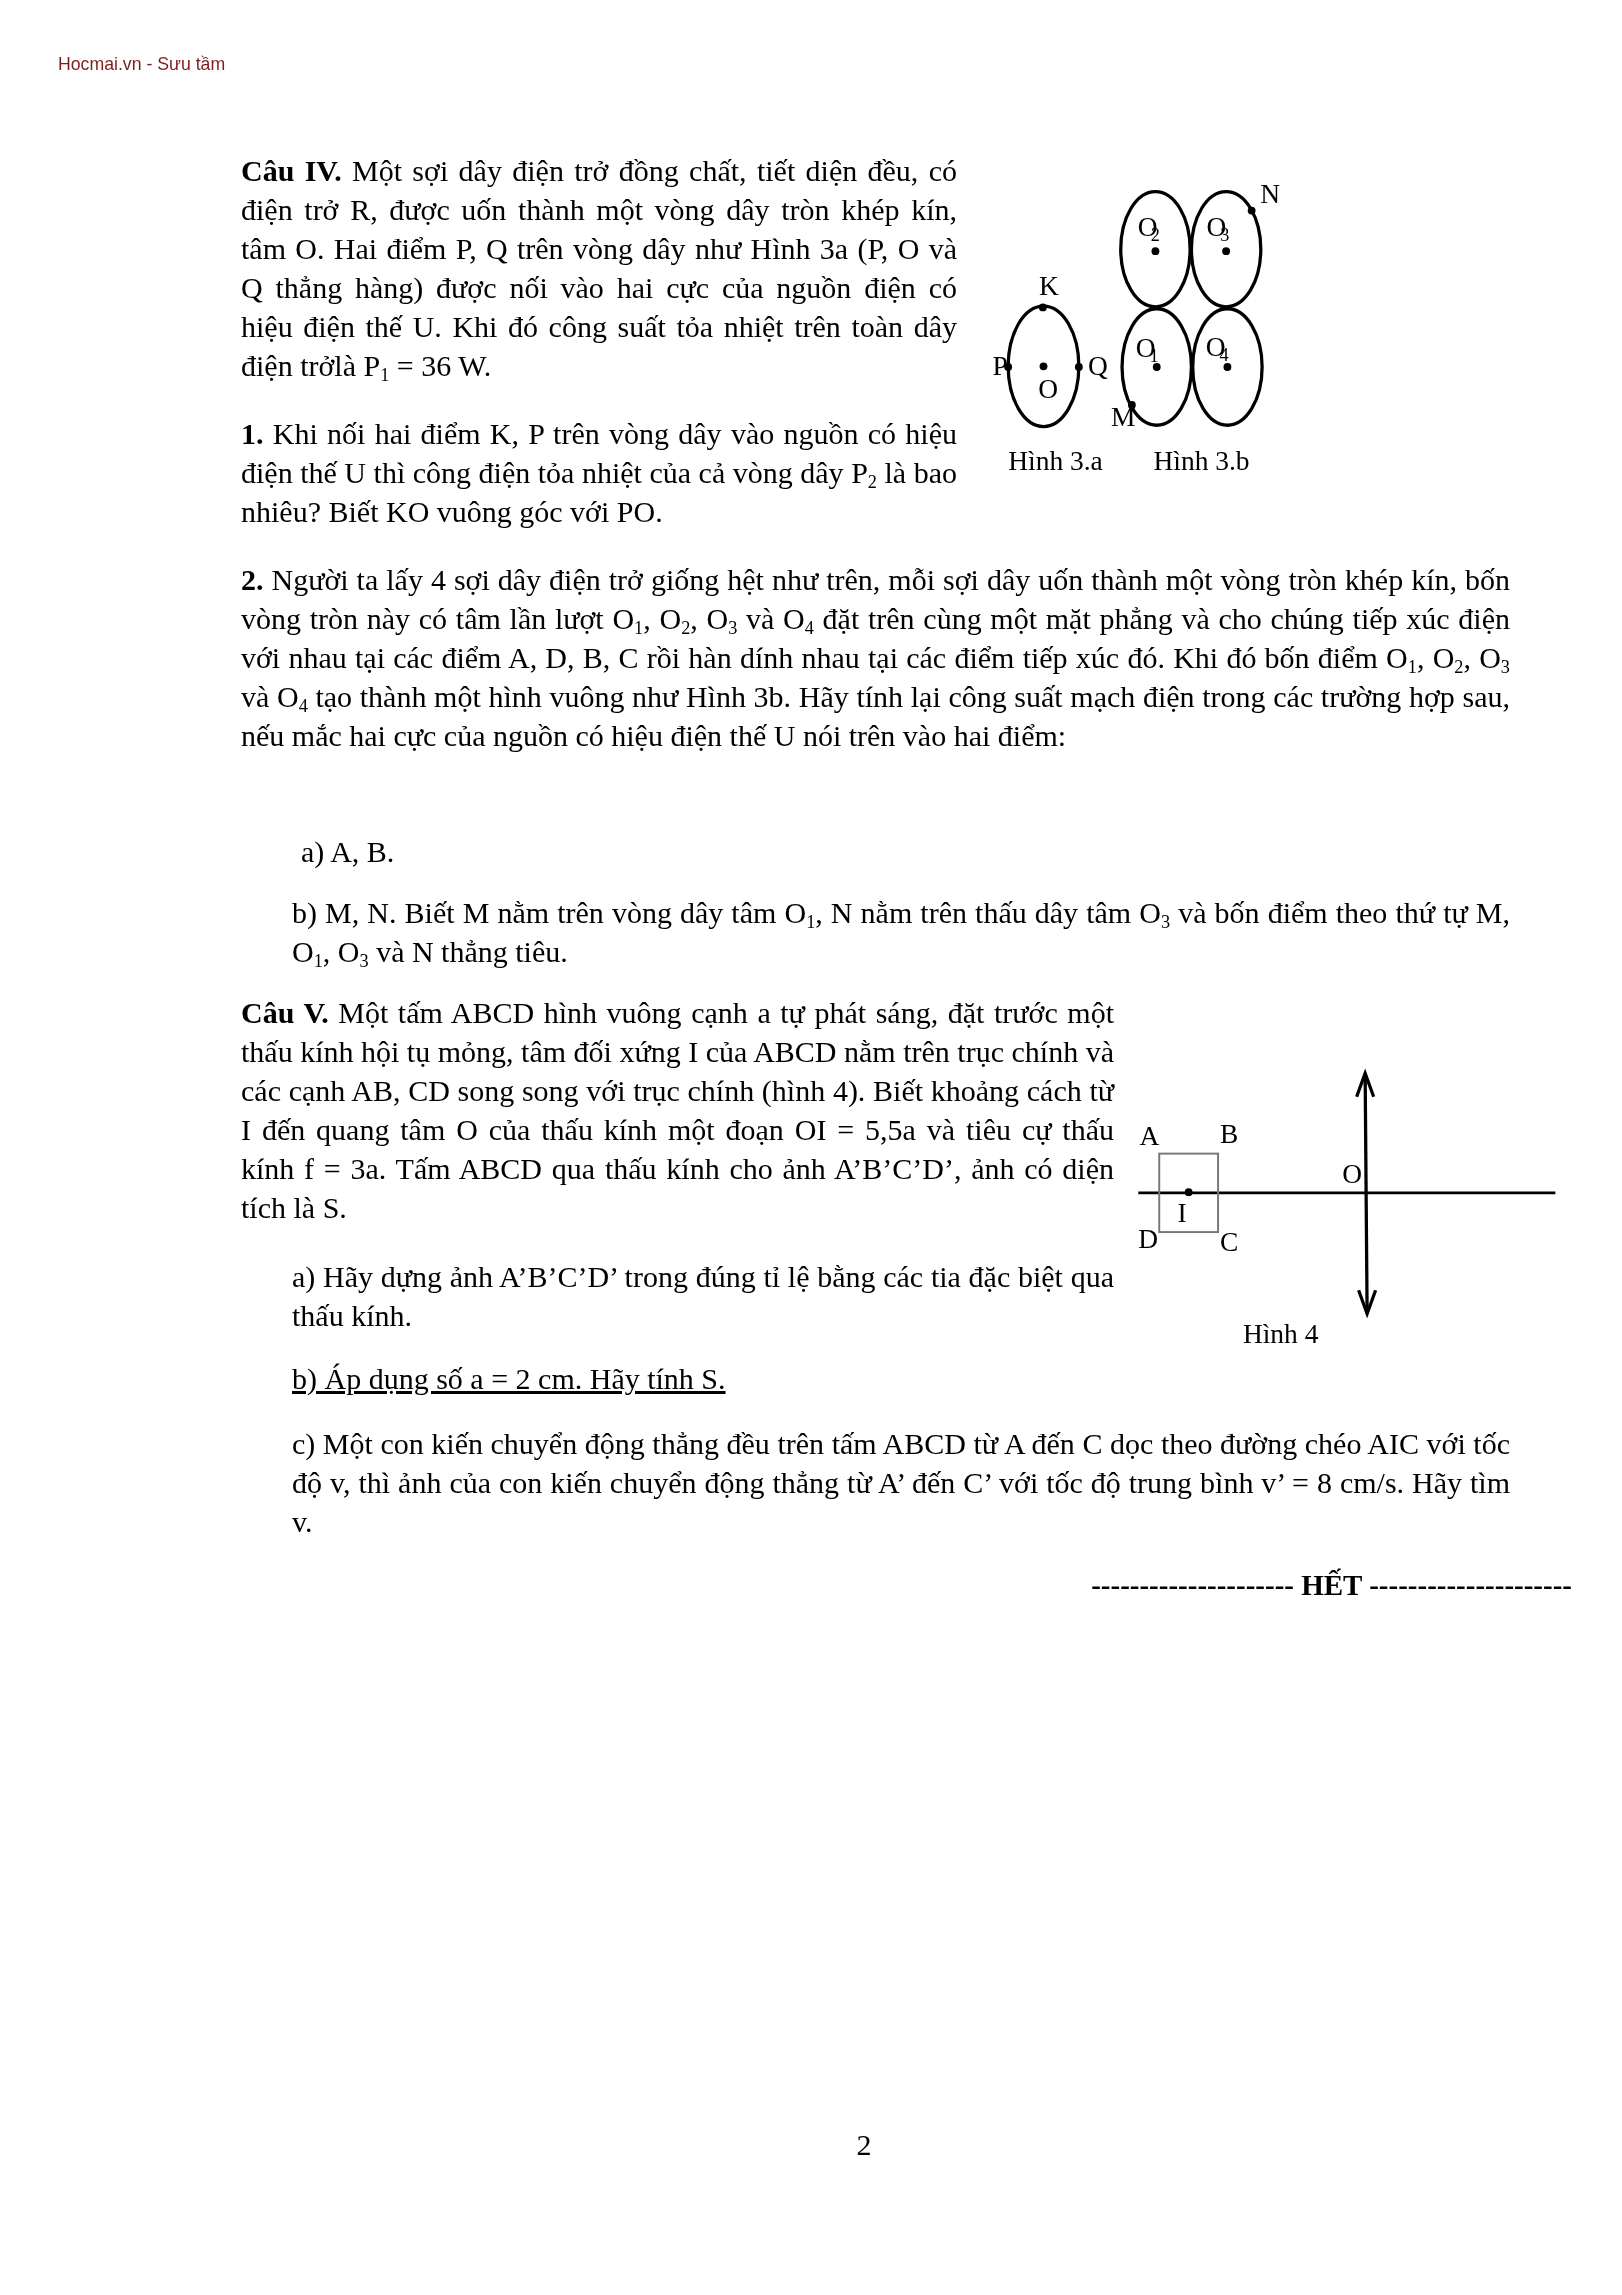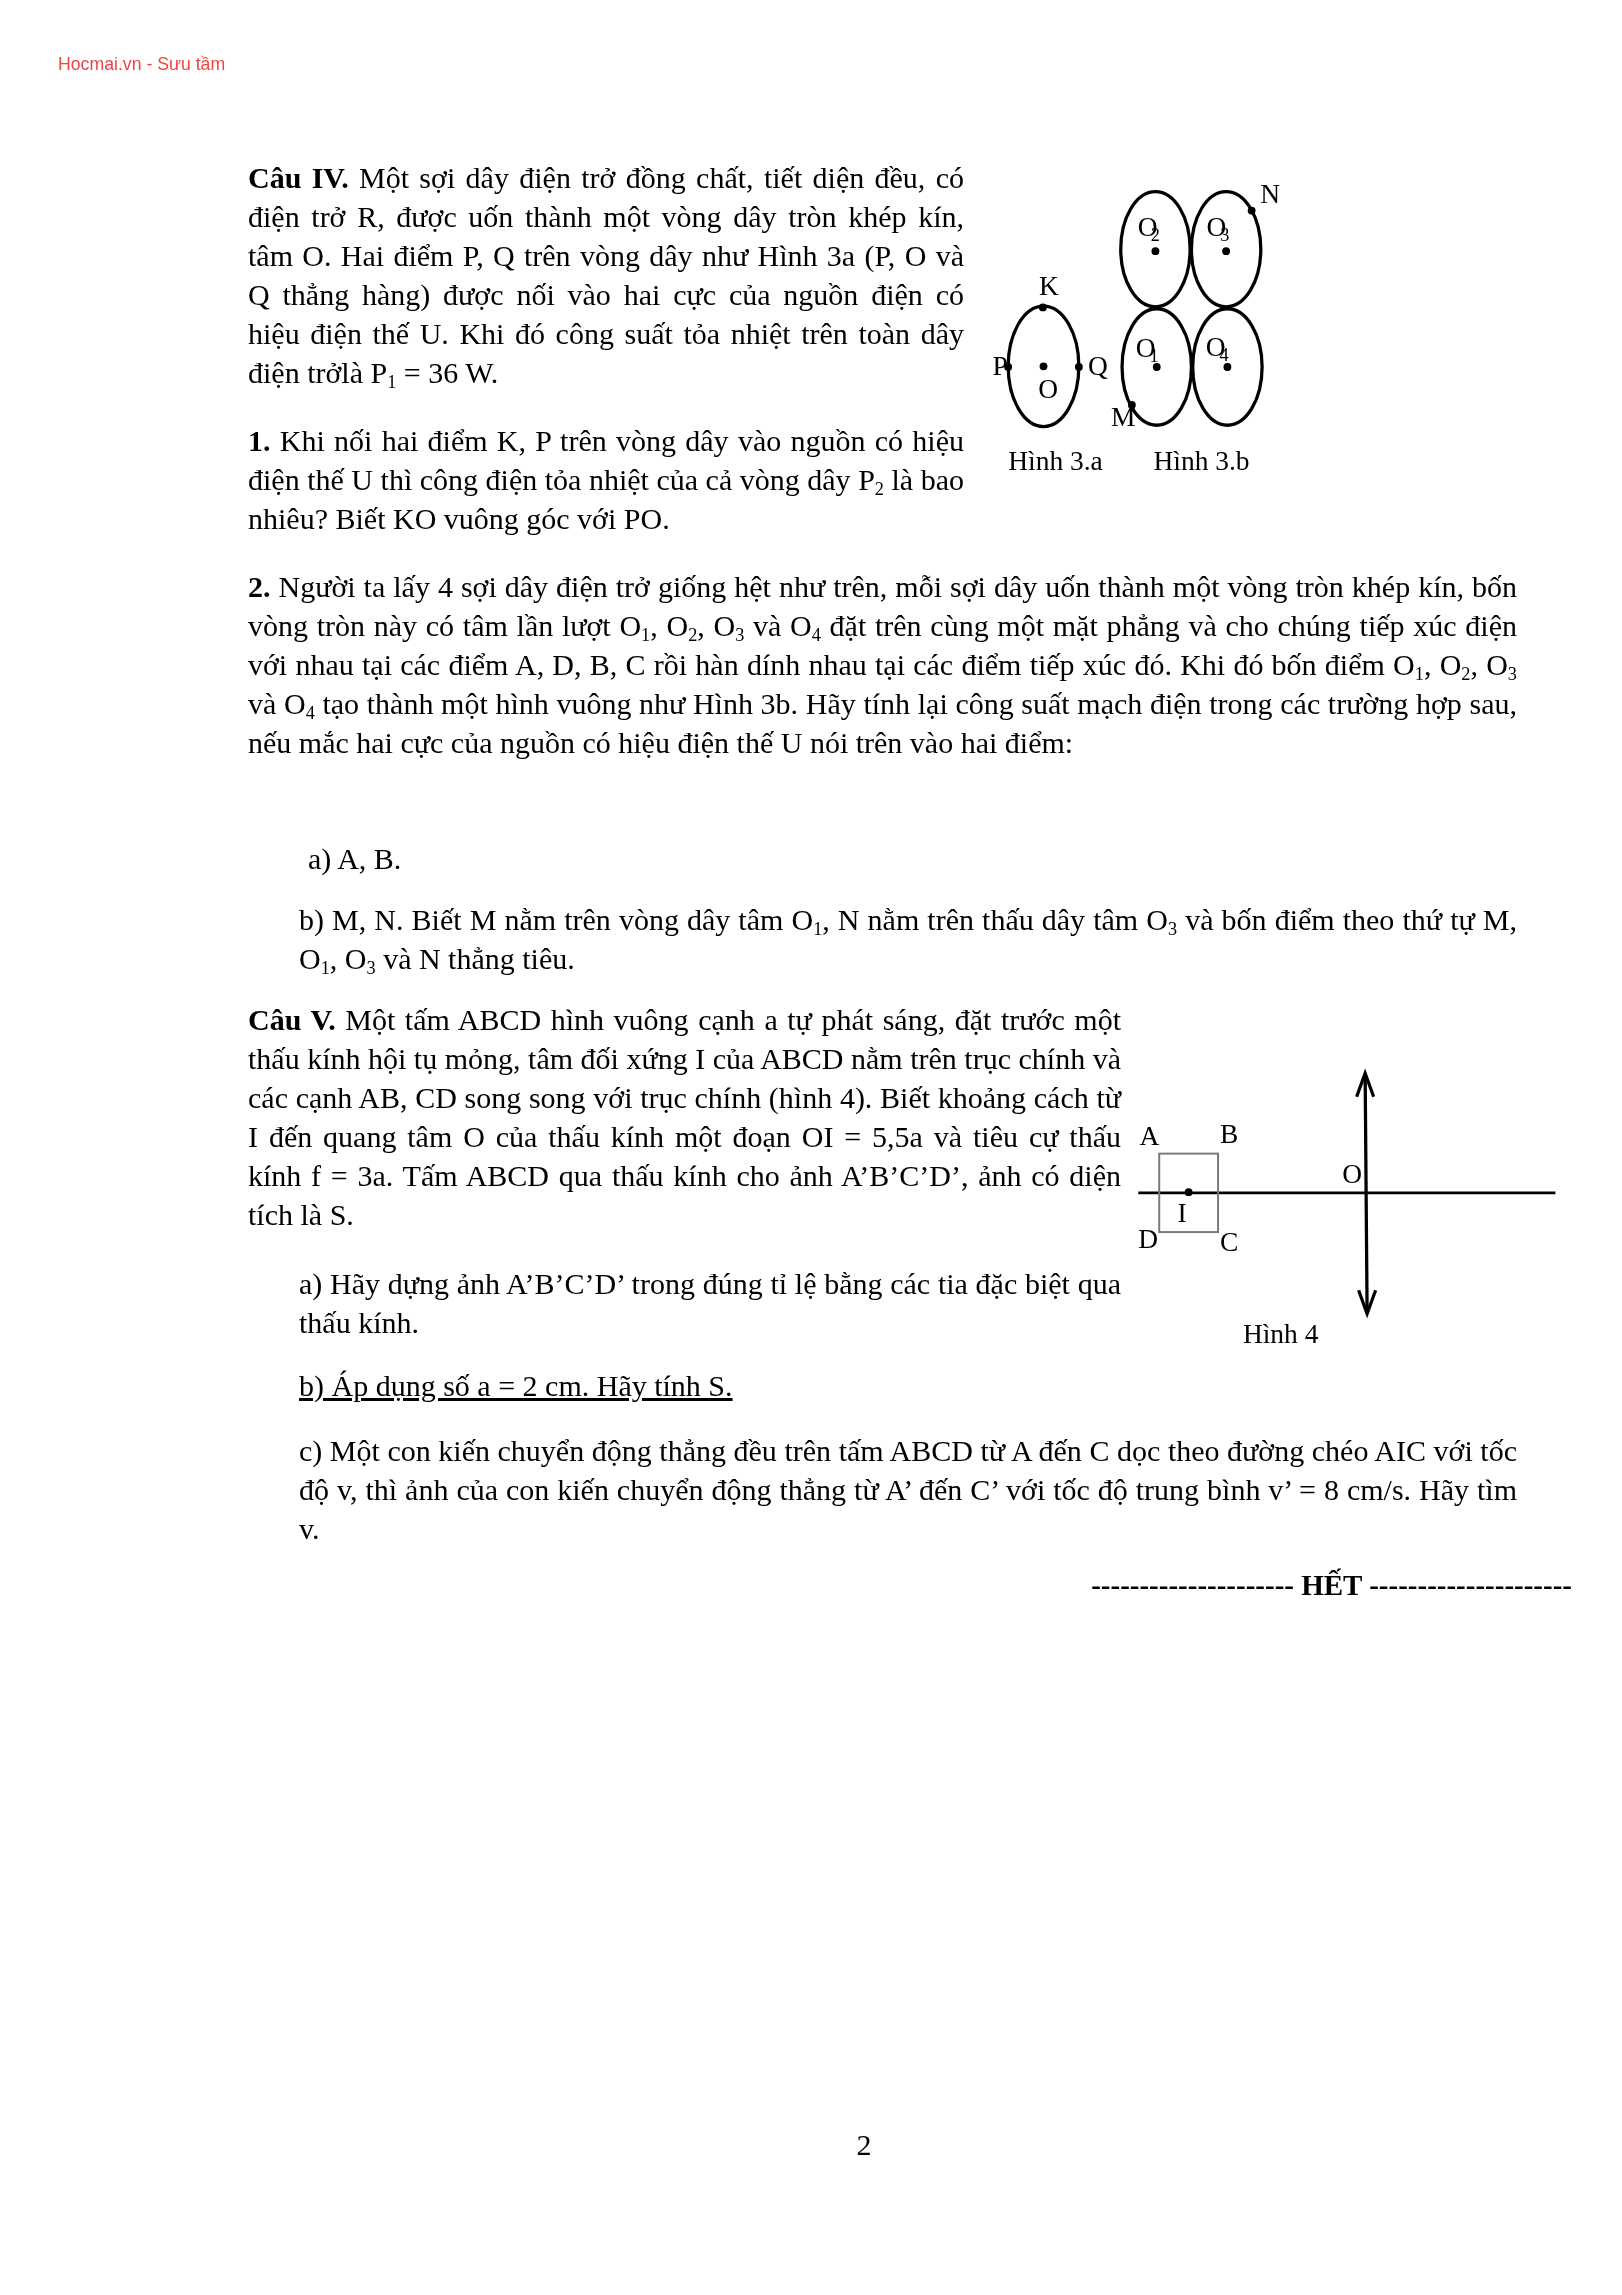--- a/index.html
+++ b/index.html
@@ -1,20 +1,20 @@
 <!DOCTYPE html>
 <html style="font-size:10.5px"><head>
 <meta charset="utf-8">
 <style>
   html, body { margin: 0; padding: 0; background: #ffffff; }
   body { width: 1623px; height: 2295px; position: relative; overflow: hidden;
          font-family: "Liberation Serif", "DejaVu Serif", serif; color: #000; }
   .header { position: absolute; left: 58px; top: 54px; font-family: "Liberation Sans", "DejaVu Sans", sans-serif;
-            font-size: 17.7px; color: #ef4444; }
-  .p { position: absolute; font-size: 30px; line-height: 39px; text-align: justify; text-align-last: auto; margin: 11px; }
+            font-size: 17.7px; color: #7f1d1d; }
+  .p { position: absolute; font-size: 30px; line-height: 39px; text-align: justify; text-align-last: auto; margin: 4px; }
   b { font-weight: bold; }
   sub { font-size: 18.3px; vertical-align: -5.2px; line-height: 0; }
   .fig { position: absolute; }
   .fig svg text { font-family: "Liberation Serif", "DejaVu Serif", serif; }
   .hr-end { position: absolute; left: 0; width: 1572px; top: 1569px; text-align: right; font-size: 29px; font-weight: bold; letter-spacing: 0px; }
   .pagenum { position: absolute; left: 0; width: 1728px; text-align: center; top: 2128px; font-size: 30px; }
 </style>
 </head>
 <body>
 

